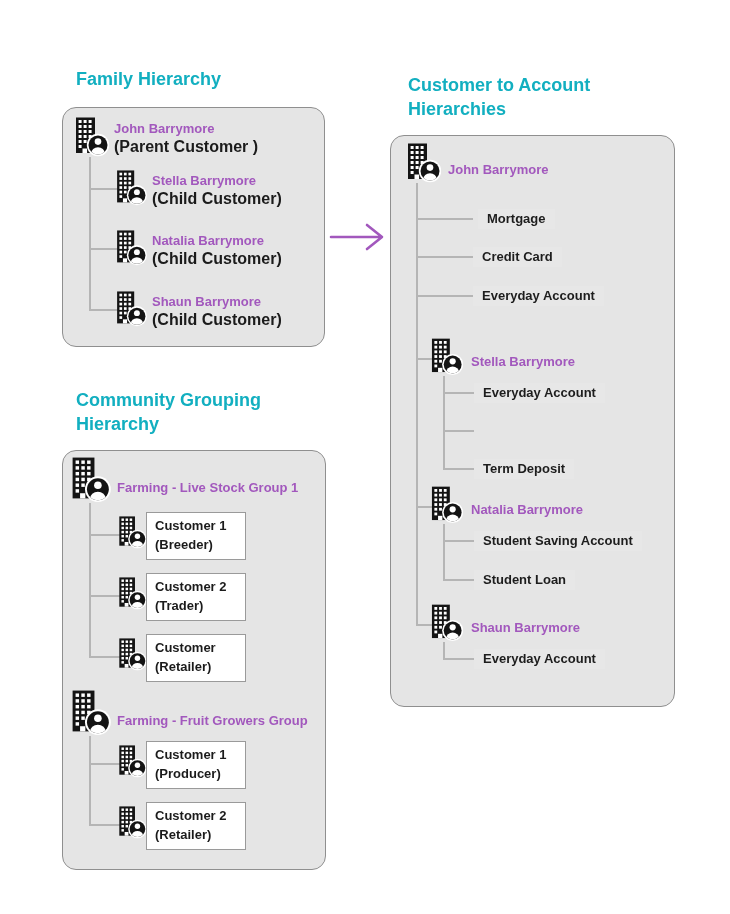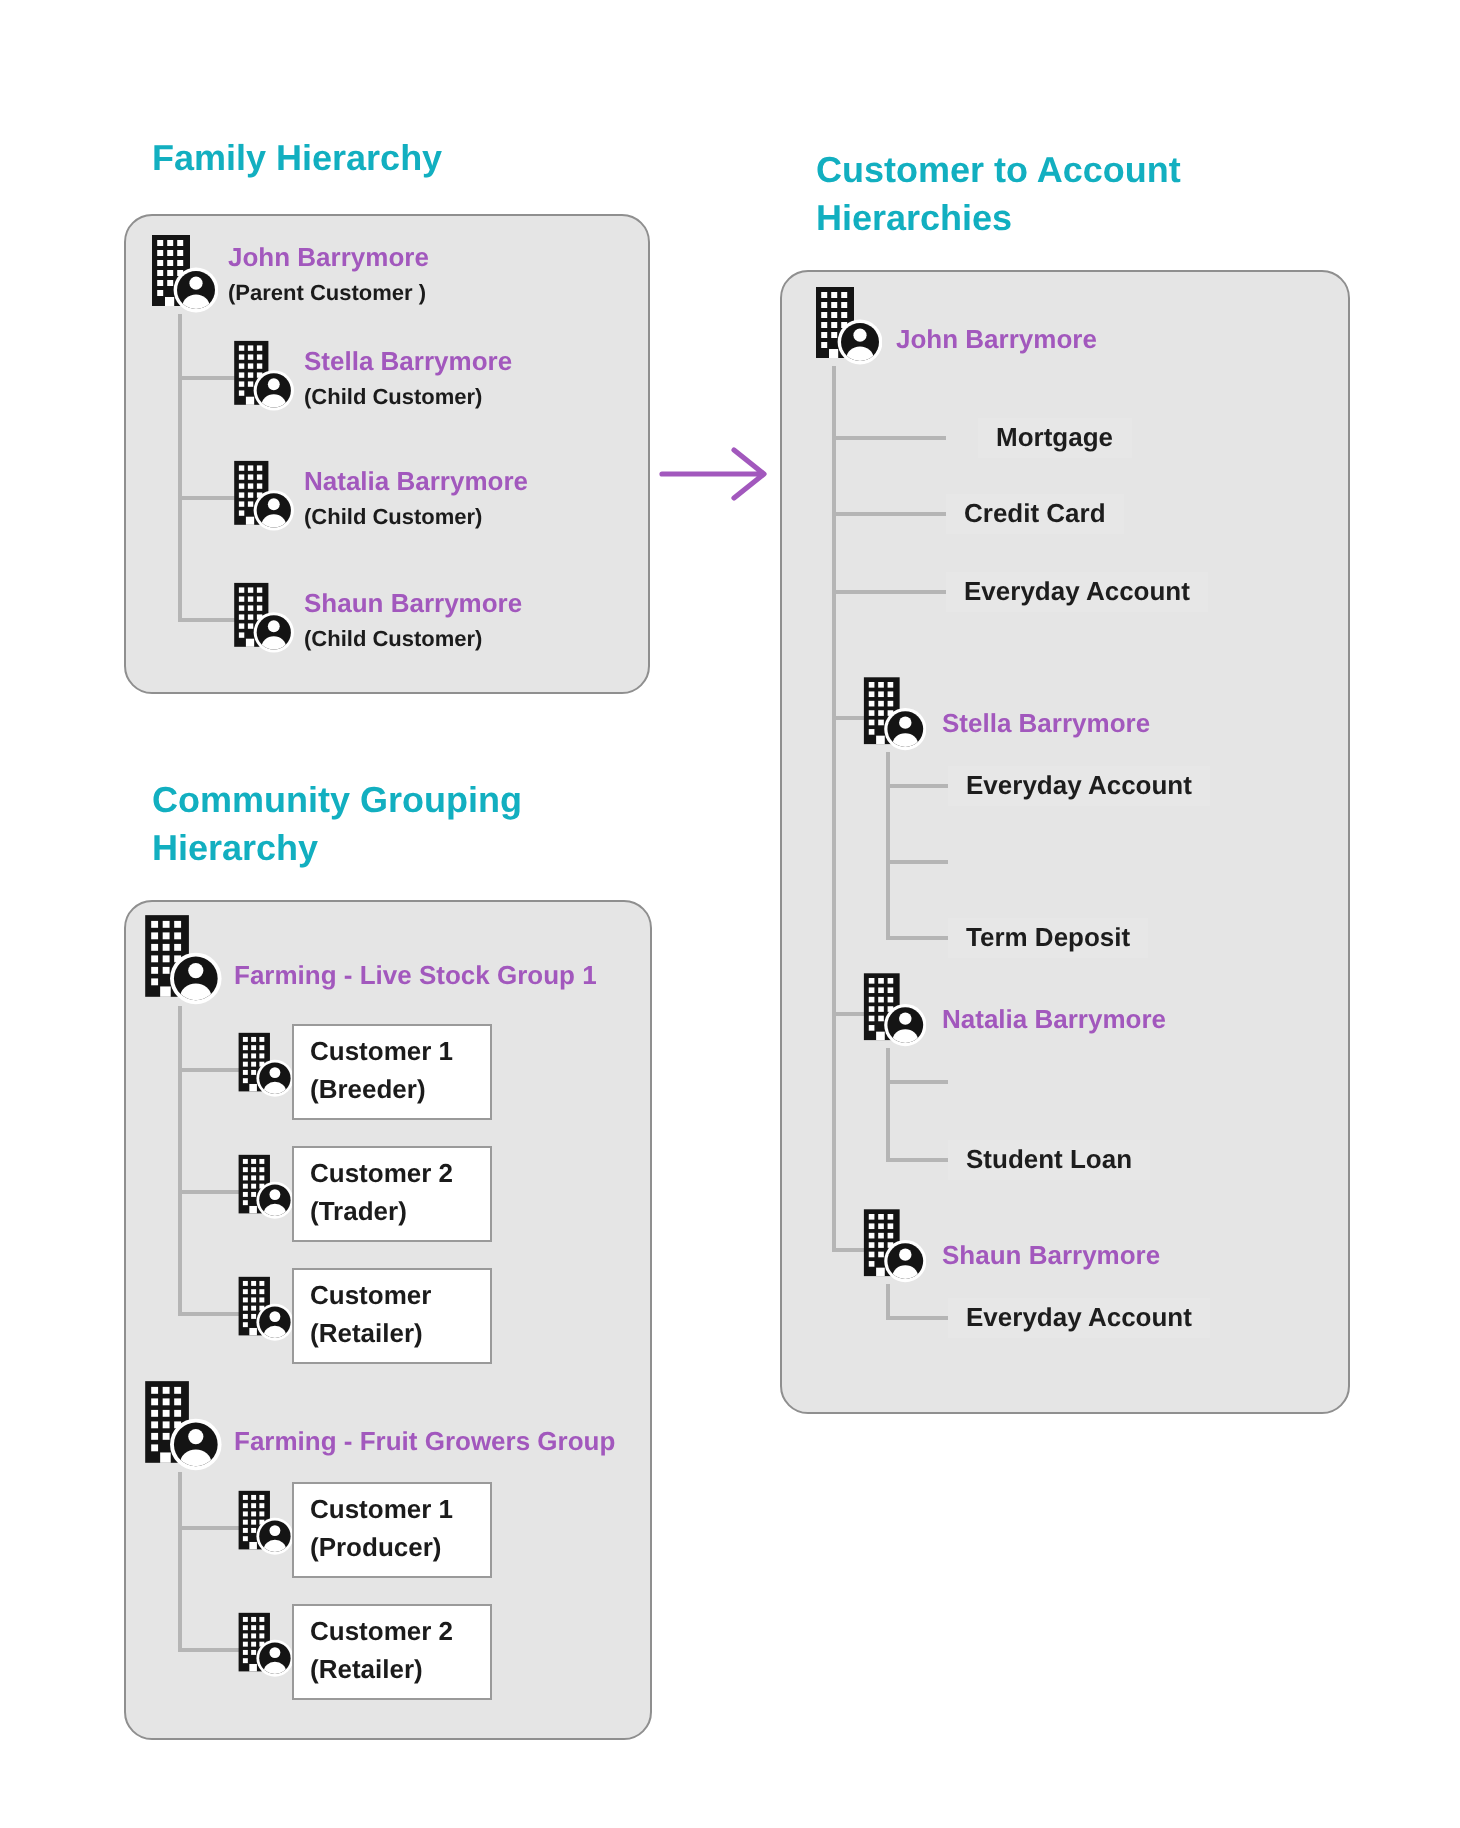--- a/index.html
+++ b/index.html
@@ -9,21 +9,21 @@
   .heading{position:absolute;color:#12afc0;font-size:18px;line-height:24px;font-weight:700;}
 
   .panel{position:absolute;background:#e5e5e5;border:1px solid #8f8f8f;border-radius:14px;}
 
   .vline{position:absolute;width:1.5px;background:#b5b5b5;}
   .hline{position:absolute;height:1.5px;background:#b5b5b5;}
 
   .icon{position:absolute;display:block;}
 
   .pname{position:absolute;color:#a258bd;font-size:13px;line-height:16px;font-weight:600;white-space:nowrap;}
-  .ptype{position:absolute;color:#1b1b1b;font-size:11px;line-height:16px;font-weight:700;white-space:nowrap;}
+  .ptype{position:absolute;color:#1b1b1b;font-size:16px;line-height:16px;font-weight:700;white-space:nowrap;}
 
   .chip{position:absolute;background:#e7e7e7;color:#1d1d1d;font-size:13px;line-height:16px;
         font-weight:700;padding:2px 9px;white-space:nowrap;}
 
   .memberbox{position:absolute;background:#ffffff;border:1px solid #9a9a9a;width:82px;height:40px;
         padding:3px 8px;color:#1b1b1b;font-size:13px;line-height:19px;font-weight:700;}
   .memberbox .l1,.memberbox .l2{display:block;white-space:nowrap;}
 
   .arrow{position:absolute;}
 </style>
@@ -110,21 +110,21 @@
   <div class="panel" style="left:390px;top:135px;width:283px;height:570px;">
 
     <svg class="icon" style="left:16px;top:7px;width:34px;height:40px;">
         <use href="#org-icon"></use>
       </svg>
     <div class="pname" style="left:57px;top:26px;">John Barrymore</div>
 
     <div class="vline" style="left:25px;top:47px;height:442px;"></div>
 
     <div class="hline" style="left:25px;top:82px;width:57px;"></div>
-    <div class="chip" style="left:98px;top:73px;text-align:center;">Mortgage</div>
+    <div class="chip" style="left:87px;top:73px;text-align:center;">Mortgage</div>
 
     <div class="hline" style="left:25px;top:120px;width:57px;"></div>
     <div class="chip" style="left:82px;top:111px;">Credit Card</div>
 
     <div class="hline" style="left:25px;top:159px;width:57px;"></div>
     <div class="chip" style="left:82px;top:150px;">Everyday Account</div>
 
     <div class="hline" style="left:25px;top:222px;width:18px;"></div>
     <svg class="icon" style="left:40px;top:202px;width:32px;height:38px;">
         <use href="#org-icon"></use>
@@ -139,20 +139,21 @@
     <div class="chip" style="left:83px;top:323px;">Term Deposit</div>
 
     <div class="hline" style="left:25px;top:370px;width:18px;"></div>
     <svg class="icon" style="left:40px;top:350px;width:32px;height:38px;">
         <use href="#org-icon"></use>
       </svg>
     <div class="pname" style="left:80px;top:366px;">Natalia Barrymore</div>
     <div class="vline" style="left:52px;top:388px;height:56px;"></div>
 
     <div class="hline" style="left:52px;top:404px;width:31px;"></div>
+    <div class="chip" style="left:83px;top:395px;">Student Saving Account</div>
     <div class="hline" style="left:52px;top:443px;width:31px;"></div>
     <div class="chip" style="left:83px;top:434px;">Student Loan</div>
 
     <div class="hline" style="left:25px;top:488px;width:18px;"></div>
     <svg class="icon" style="left:40px;top:468px;width:32px;height:38px;">
         <use href="#org-icon"></use>
       </svg>
     <div class="pname" style="left:80px;top:484px;">Shaun Barrymore</div>
     <div class="vline" style="left:52px;top:506px;height:17px;"></div>
 

